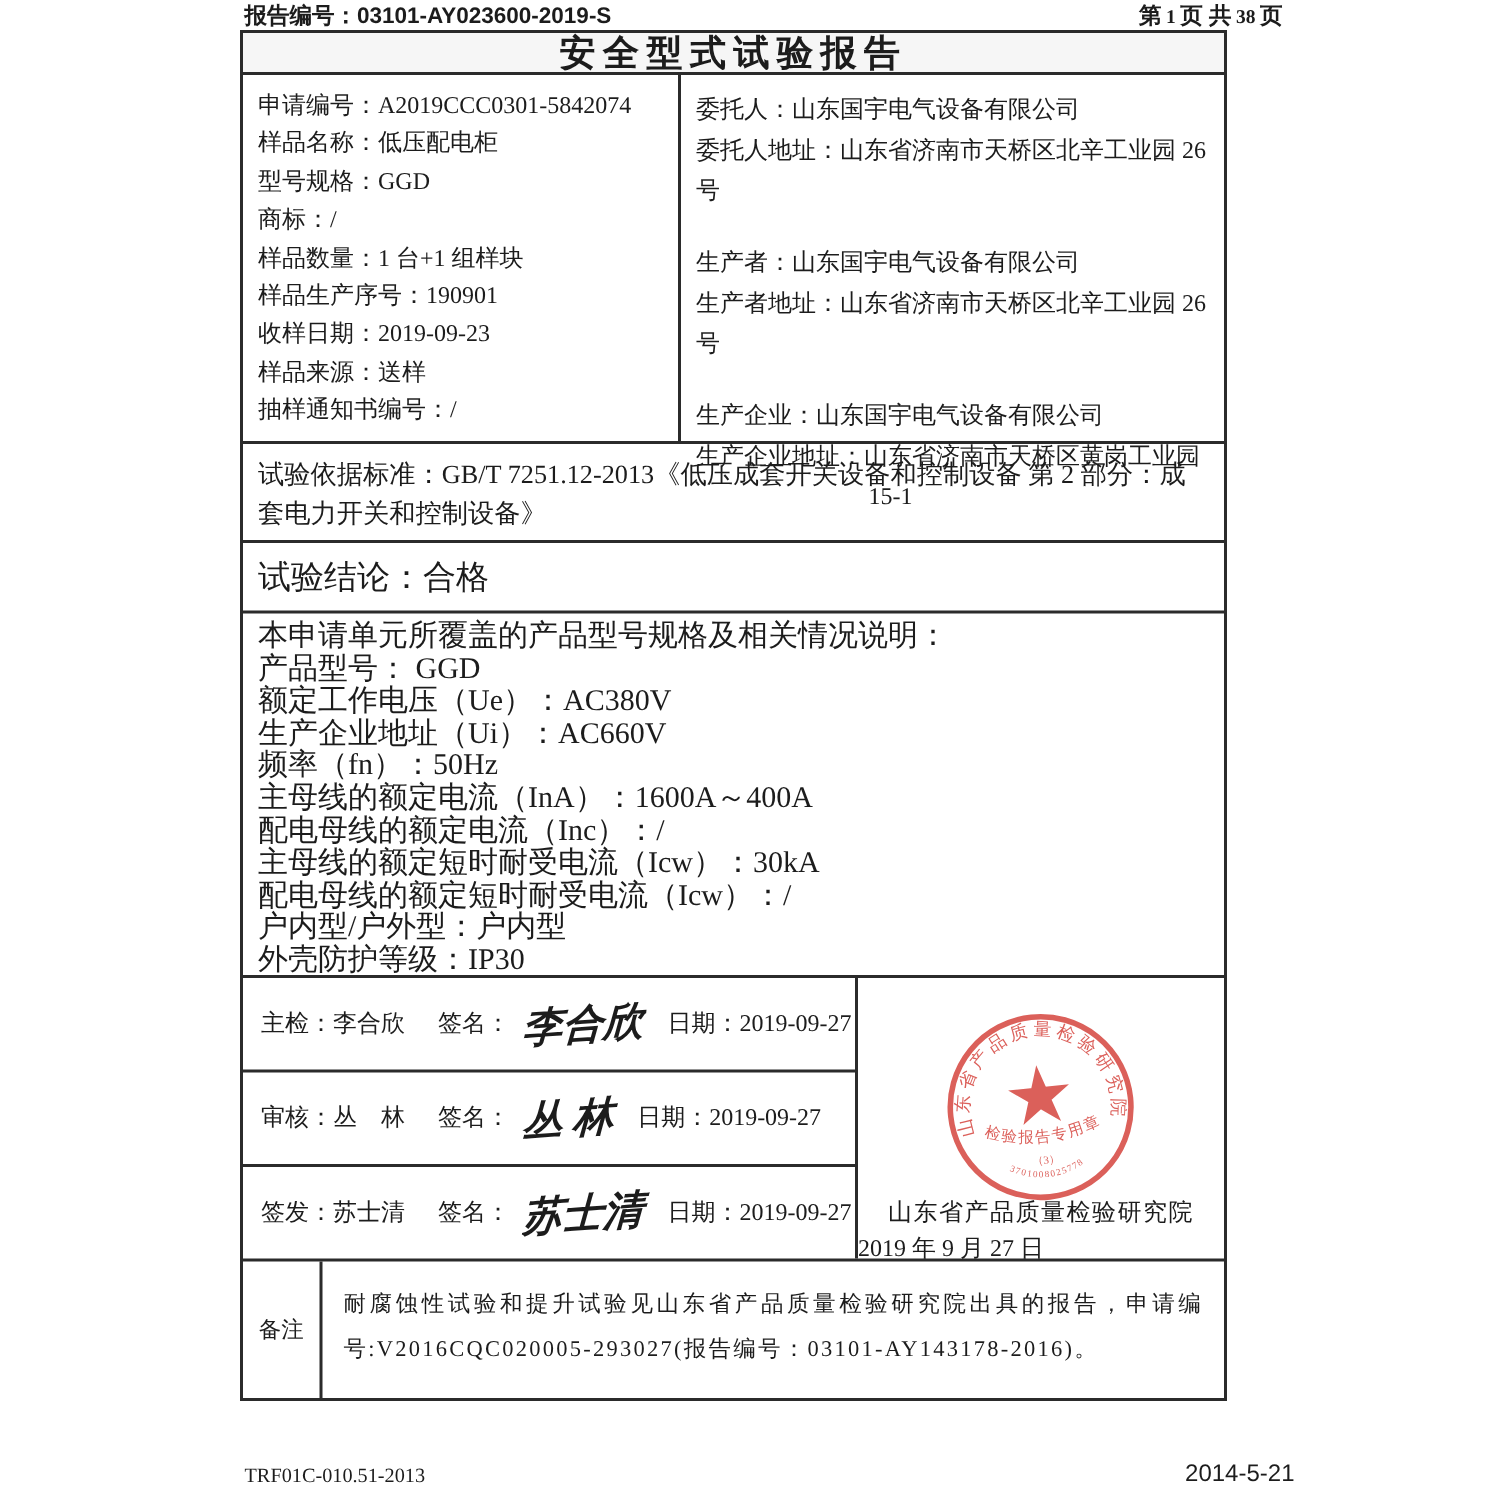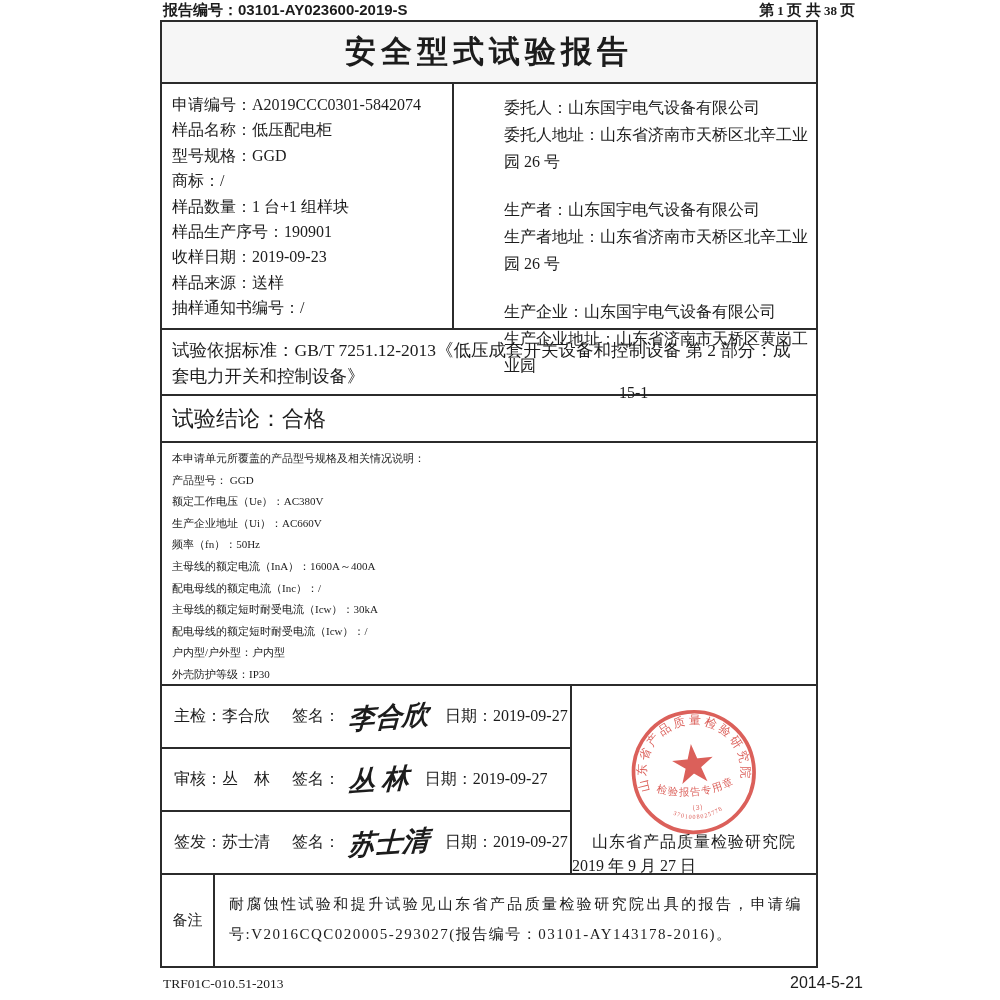--- a/index.html
+++ b/index.html
@@ -12,34 +12,34 @@
               justify-content:space-between; align-items:baseline;
               font-family:"Liberation Sans","DejaVu Sans",sans-serif;
               font-weight:bold; font-size:15px; }
   .pagehead .pgnum { font-family:"Liberation Serif","DejaVu Serif",serif; font-size:13px; font-weight:bold; padding:0 3px; }
 
   
   .doc { position:absolute; left:160px; top:20px; width:658px; border:2px solid #2b2b2b; background:#fff; }
   .row { border-bottom:2px solid #2b2b2b; }
   .row:last-child { border-bottom:none; }
 
-  .titlerow { height:62px; display:flex; align-items:center; justify-content:center;
-              background:#f6f6f6; font-size:31px; font-weight:bold; letter-spacing:5px; }
+  .titlerow { height:28px; display:flex; align-items:center; justify-content:center;
+              background:#f6f6f6; font-size:24px; font-weight:bold; letter-spacing:5px; }
 
   .inforow { height:246px; display:flex; }
   .infoleft { width:292px; border-right:2px solid #2b2b2b; padding:8px 6px 0 10px;
               font-size:16px; line-height:25.4px; }
   .inforight { flex:1; padding:10px 6px 0 10px; font-size:16px; line-height:27px; }
-  .infogroup { margin-bottom:21px;margin-left:40px; }
+  .infogroup { margin-bottom:21px; }
   .indent15 { padding-left:115px; }
 
   .stdrow { height:66px; padding:7px 12px 0 10px; font-size:17.5px; line-height:26px; }
   .concrow { height:47px; display:flex; align-items:center; padding-left:10px; font-size:22px; }
 
-  .specrow { height:243px; padding:5px 10px 0 10px; font-size:11px; line-height:21.6px; }
+  .specrow { height:243px; padding:5px 10px 0 10px; font-size:20px; line-height:21.6px; }
 
   .sigrow { height:189px; display:flex; }
   .sigleft { width:410px; border-right:2px solid #2b2b2b; display:flex; flex-direction:column; }
   .sigline { height:63px; border-bottom:2px solid #2b2b2b; display:flex; align-items:center;
              padding-left:12px; font-size:16px; }
   .sigline:last-child { border-bottom:none; height:61px; }
   .sigline .who { width:118px; }
   .sigline .siglabel { margin-right:2px; }
   .handwrite { display:inline-block; font-size:27px; font-weight:bold; font-style:italic;
                transform:rotate(-4deg) skewX(-6deg); margin:0 6px; white-space:nowrap; }

